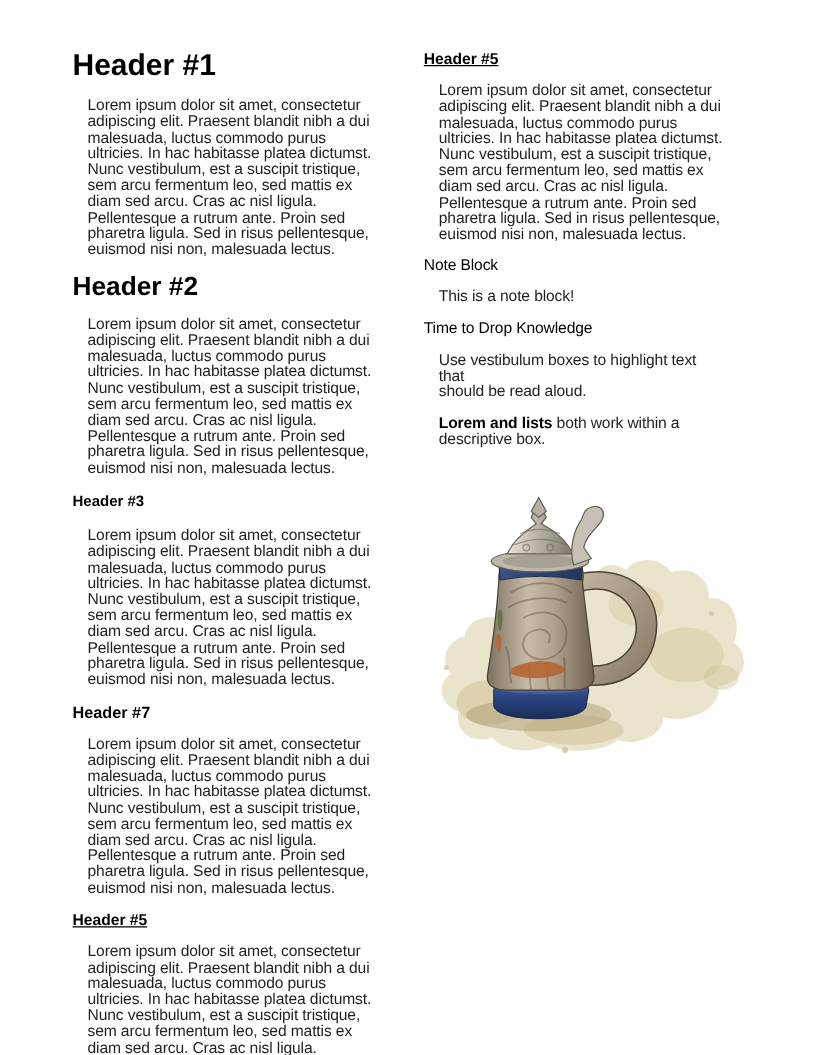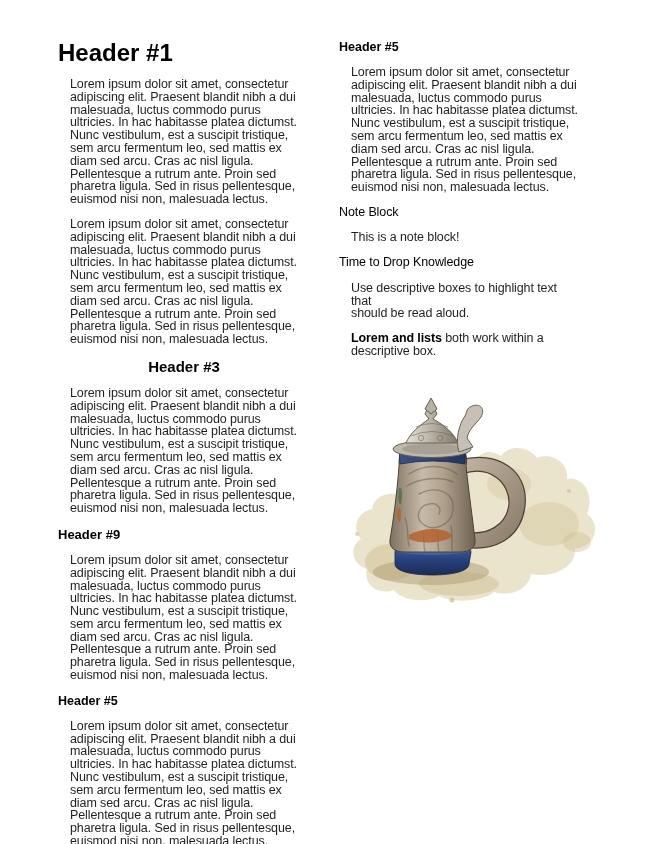--- a/index.html
+++ b/index.html
@@ -19,23 +19,23 @@
     margin:12px;
     font-size:12.5px;
     line-height:12.8px;
     letter-spacing:-0.1px;
     white-space:pre-line;
     color:#1f1f1f;
   }
   .hd { color:#000000; font-weight:bold; }
   .h1 { font-size:24px;   line-height:26px; margin:0 0 3px 0; }
   .h2 { font-size:21px;   line-height:23px; margin:6px 0 3px 0; }
-  .h3 { font-size:15px; line-height:17px; margin:5px 0 2px 0;text-align:center; }
+  .h3 { font-size:12px; line-height:17px; margin:5px 0 2px 0; }
   .h4 { font-size:13px;   line-height:15px; margin:4px 0 2px 0; }
-  .h5 { font-size:12.5px; line-height:14px; margin:4px 0 1px 0; }
+  .h5 { font-size:12.5px; line-height:14px; margin:4px 0 1px 0;text-decoration:underline; }
   .h5-top { margin-top:0; }
   .note-title {
     font-size:12.5px; line-height:13.5px;
     font-weight:normal; color:#000000;
     margin:1px 0 0 0; letter-spacing:-0.1px;
   }
   .bold-inline { font-weight:bold; color:#000000; }
   .stein-figure { margin:24px 0 0 0; width:265px; height:212px; }
 </style>
 </head>
@@ -50,20 +50,21 @@
 adipiscing elit. Praesent blandit nibh a dui
 malesuada, luctus commodo purus
 ultricies. In hac habitasse platea dictumst.
 Nunc vestibulum, est a suscipit tristique,
 sem arcu fermentum leo, sed mattis ex
 diam sed arcu. Cras ac nisl ligula.
 Pellentesque a rutrum ante. Proin sed
 pharetra ligula. Sed in risus pellentesque,
 euismod nisi non, malesuada lectus.</p>
 
+      <h2 class="hd h2">Header #2</h2>
       <p class="body">Lorem ipsum dolor sit amet, consectetur
 adipiscing elit. Praesent blandit nibh a dui
 malesuada, luctus commodo purus
 ultricies. In hac habitasse platea dictumst.
 Nunc vestibulum, est a suscipit tristique,
 sem arcu fermentum leo, sed mattis ex
 diam sed arcu. Cras ac nisl ligula.
 Pellentesque a rutrum ante. Proin sed
 pharetra ligula. Sed in risus pellentesque,
 euismod nisi non, malesuada lectus.</p>
@@ -73,21 +74,21 @@
 adipiscing elit. Praesent blandit nibh a dui
 malesuada, luctus commodo purus
 ultricies. In hac habitasse platea dictumst.
 Nunc vestibulum, est a suscipit tristique,
 sem arcu fermentum leo, sed mattis ex
 diam sed arcu. Cras ac nisl ligula.
 Pellentesque a rutrum ante. Proin sed
 pharetra ligula. Sed in risus pellentesque,
 euismod nisi non, malesuada lectus.</p>
 
-      <h4 class="hd h4">Header #9</h4>
+      <h4 class="hd h4">Header #7</h4>
       <p class="body">Lorem ipsum dolor sit amet, consectetur
 adipiscing elit. Praesent blandit nibh a dui
 malesuada, luctus commodo purus
 ultricies. In hac habitasse platea dictumst.
 Nunc vestibulum, est a suscipit tristique,
 sem arcu fermentum leo, sed mattis ex
 diam sed arcu. Cras ac nisl ligula.
 Pellentesque a rutrum ante. Proin sed
 pharetra ligula. Sed in risus pellentesque,
 euismod nisi non, malesuada lectus.</p>
@@ -115,21 +116,21 @@
 sem arcu fermentum leo, sed mattis ex
 diam sed arcu. Cras ac nisl ligula.
 Pellentesque a rutrum ante. Proin sed
 pharetra ligula. Sed in risus pellentesque,
 euismod nisi non, malesuada lectus.</p>
 
       <p class="note-title">Note Block</p>
       <p class="body">This is a note block!</p>
 
       <p class="note-title">Time to Drop Knowledge</p>
-      <p class="body">Use descriptive boxes to highlight text that
+      <p class="body">Use vestibulum boxes to highlight text that
 should be read aloud.</p>
 
       <p class="body"><span class="bold-inline">Lorem and lists</span><span> both work within a
 descriptive box.</span></p>
 
       
       <svg class="stein-figure" viewBox="0 0 265 212" xmlns="http://www.w3.org/2000/svg" aria-hidden="true">
         <defs>
           <linearGradient id="gLid" x1="0" y1="0" x2="1" y2="0">
             <stop offset="0" stop-color="#e8e4dc"></stop>

